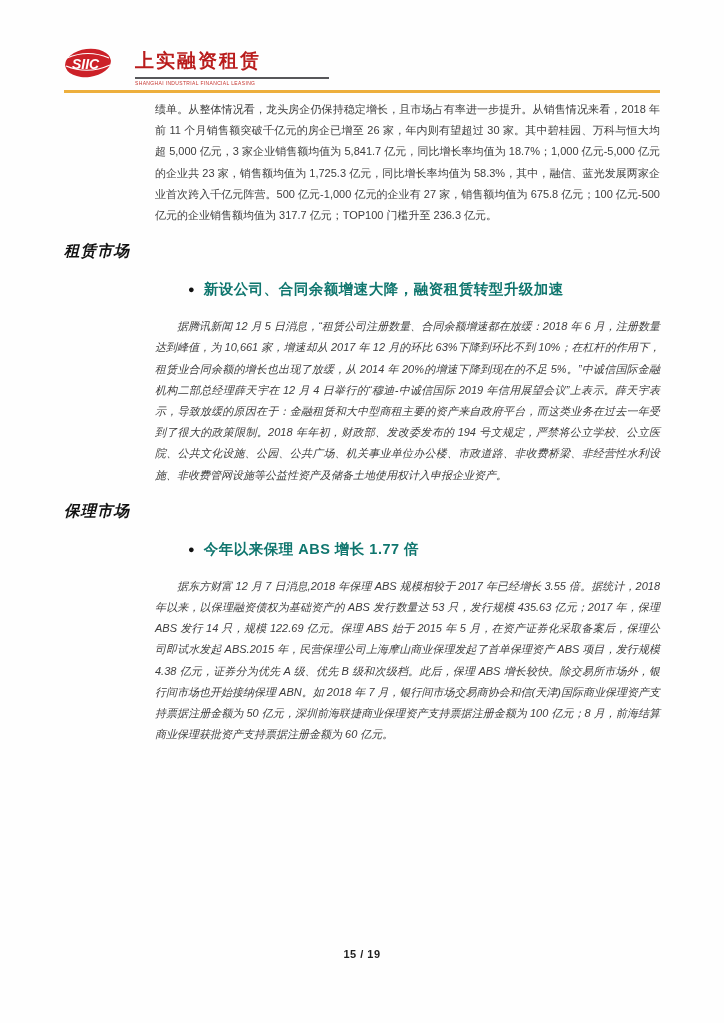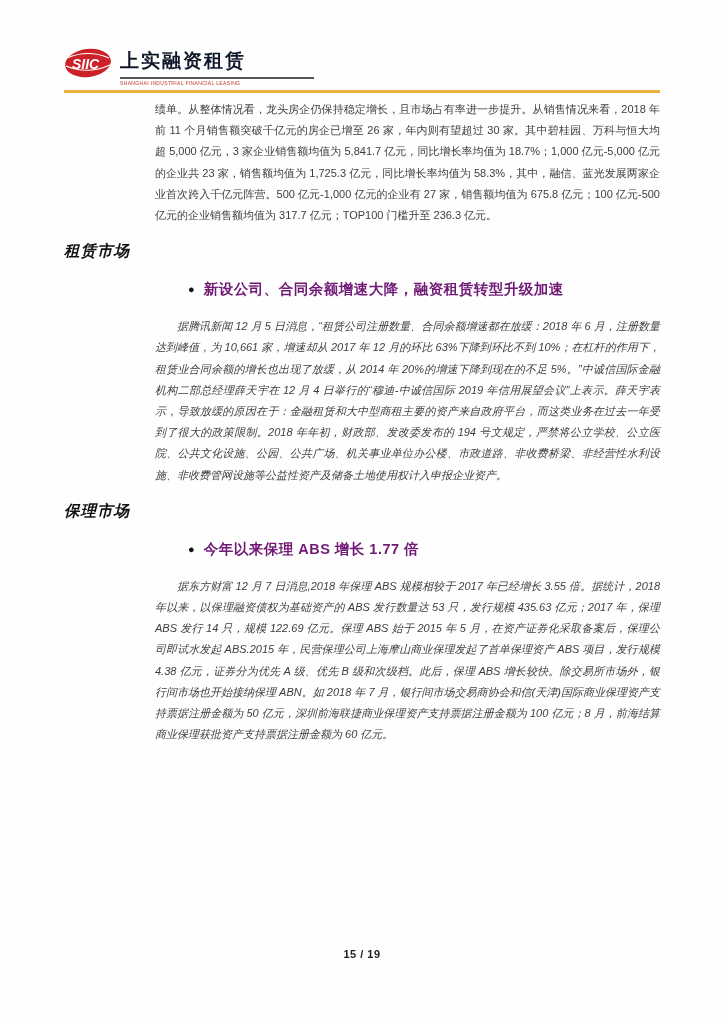--- a/index.html
+++ b/index.html
@@ -7,25 +7,25 @@
   .page {
     position:relative;
     width:724px; height:1023px;
     margin:0 auto;
     background:#fefefe;
     font-family:"Liberation Sans","DejaVu Sans",sans-serif;
     color:#3d3d3d;
     overflow:hidden;
   }
   
-  .logo { position:absolute; top:45px; left:64px; display:flex; align-items:flex-start; gap:8px; }
+  .logo { position:absolute; top:45px; left:64px; display:flex; align-items:flex-start; gap:23px; }
   .logo-mark { display:block; }
   .logo-text { padding-top:3px; }
   .logo-cn {
-    font-size:19px; font-weight:600; color:#0f172a;
+    font-size:19px; font-weight:600; color:#b91c1c;
     letter-spacing:2px; padding-bottom:3px;
     border-bottom:2px solid #57575a; white-space:nowrap;
   }
   .logo-en {
     font-size:8px; color:#c5342e; letter-spacing:0.6px; white-space:nowrap;
     transform:scale(0.62); transform-origin:0 0; margin-top:2px;
   }
   .header-rule { position:absolute; top:90px; left:64px; width:596px; height:3px; background:#EDAF3D; }
   
   main { position:absolute; top:99px; left:0; width:724px; padding:0 64px 0 155px; }
@@ -33,21 +33,21 @@
     font-size:11px; line-height:21.2px; color:#3d3d3d;
     text-align:justify; text-justify:inter-ideograph;
   }
   .body-para.indent { text-indent:2em; }
   h2.section-title {
     font-size:15.5px; font-weight:bold; color:#111;
     margin:15px 0 0 -91px; letter-spacing:1px;font-style:italic;
   }
   .bullet-row { display:flex; align-items:baseline; margin:18px 0 0 33px; }
   .bullet-dot { font-size:11px; color:#111; margin-right:9px; position:relative; top:-1px; }
-  .bullet-text { font-size:14.5px; font-weight:bold; color:#701a75; letter-spacing:0.5px; }
+  .bullet-text { font-size:14.5px; font-weight:bold; color:#0f766e; letter-spacing:0.5px; }
   .section-para { margin-top:17px;font-style:italic; }
   .intro-para { margin-top:0; }
   
   footer { position:absolute; top:944px; left:0; width:724px; text-align:center; }
   .page-number { font-size:11px; font-weight:bold; color:#1f1f1f; letter-spacing:0.5px; }
 </style>
 </head>
 <body>
 
 <div class="page">

